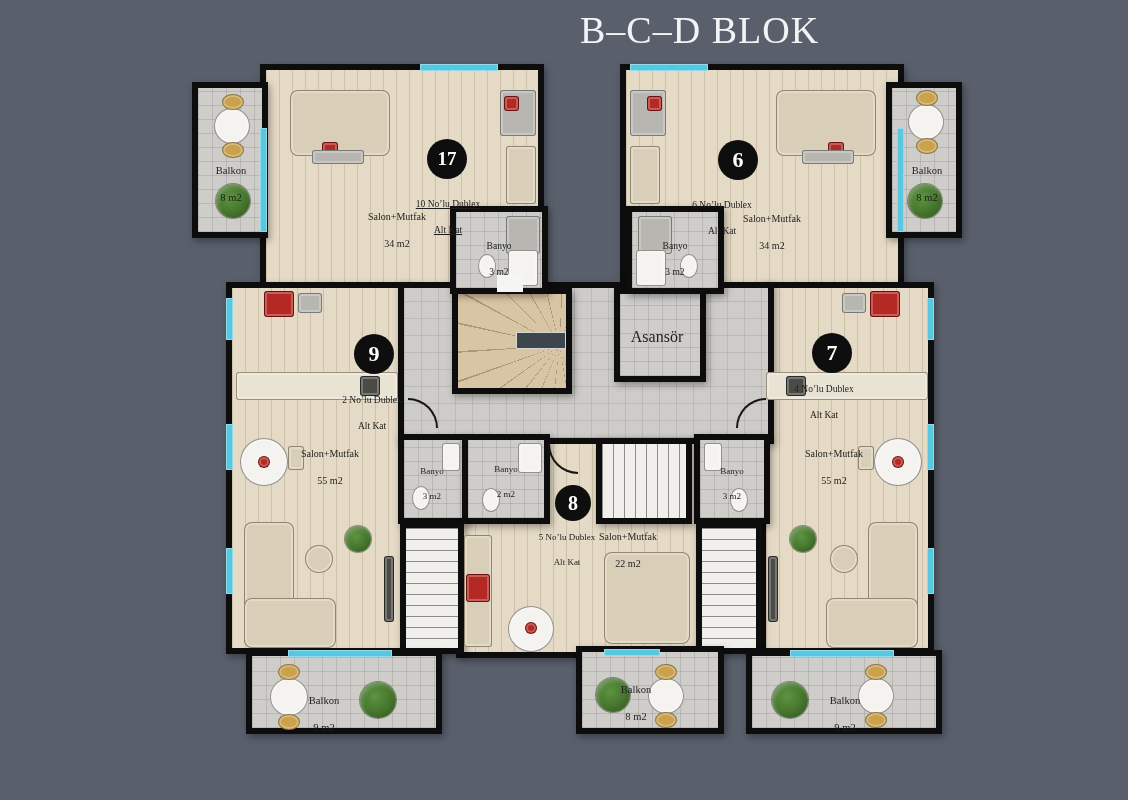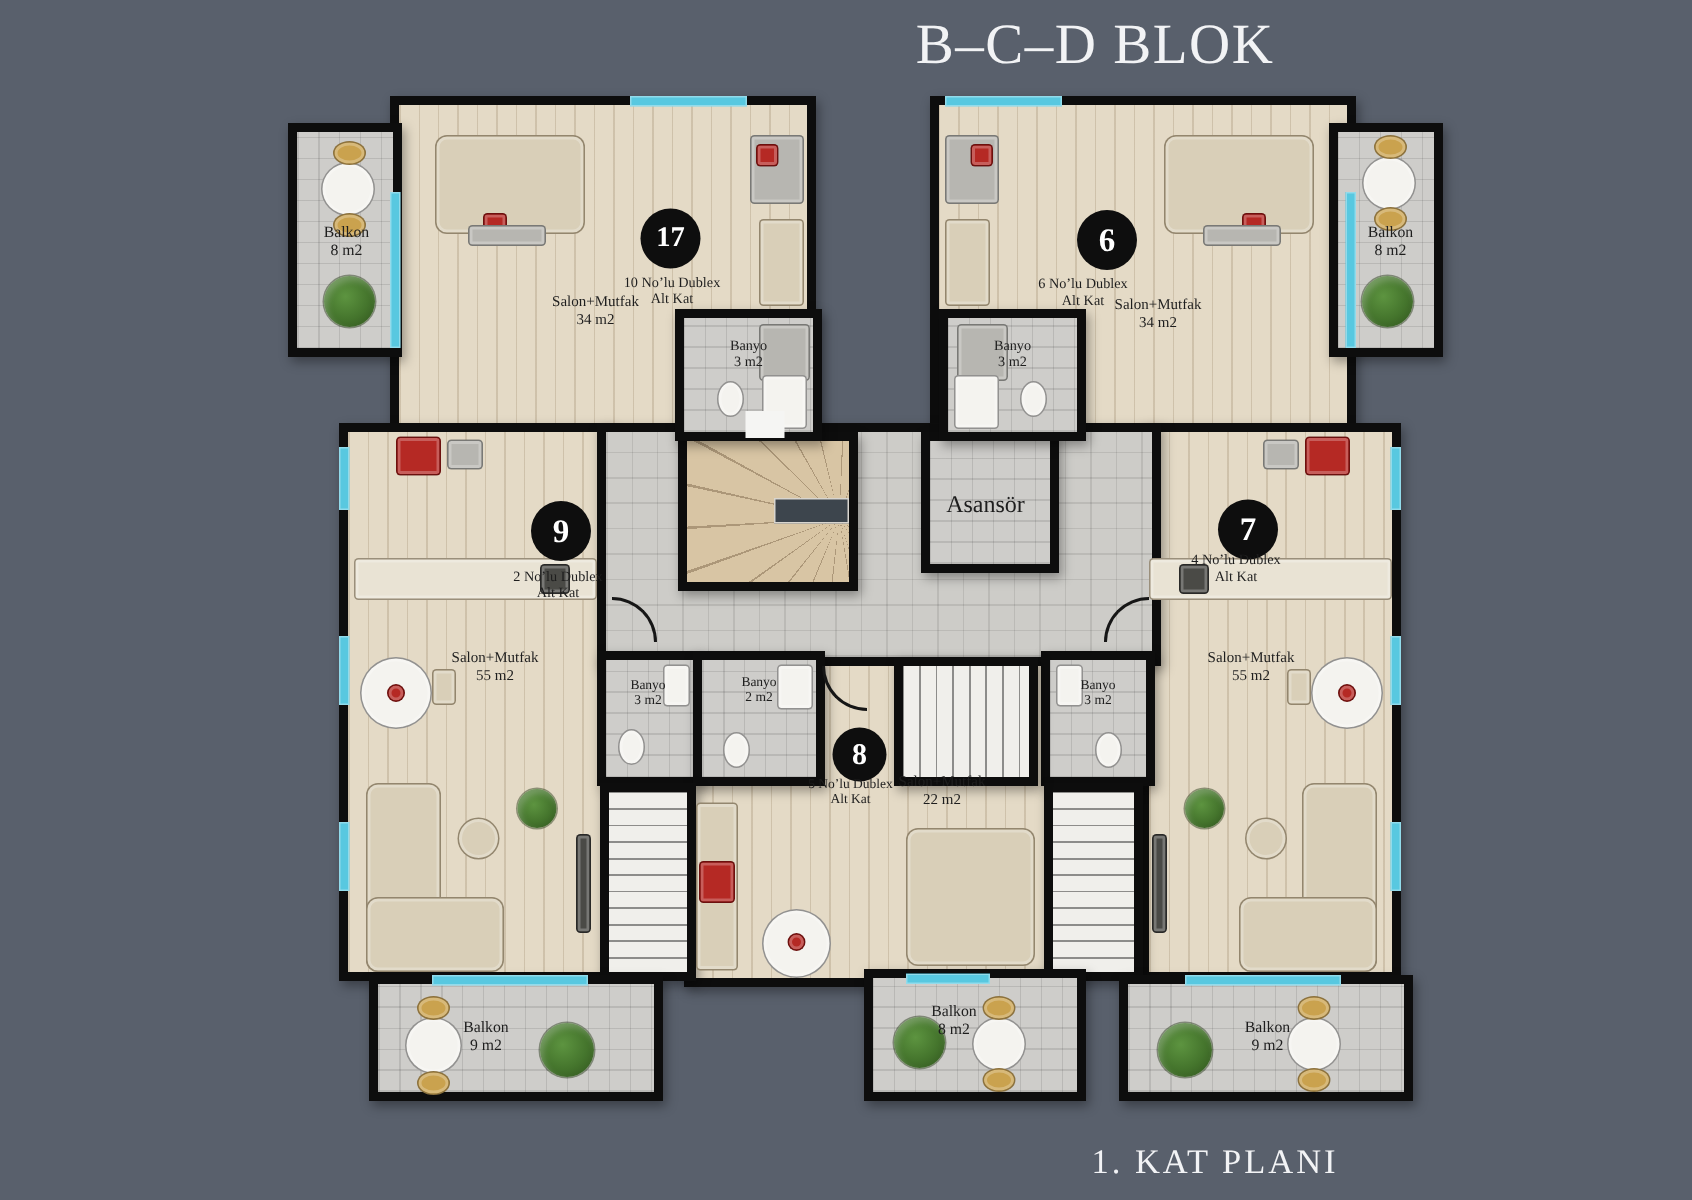--- a/index.html
+++ b/index.html
@@ -19,41 +19,40 @@
   .staircore{background-color:#d8c5a4;
         background-image:repeating-conic-gradient(from 170deg at 94% 55%, rgba(70,45,20,.30) 0deg 1deg, transparent 1deg 16deg);}
   .treads-h{background:#f0efeb;
         background-image:repeating-linear-gradient(to bottom, rgba(20,20,20,.45) 0 1px, transparent 1px 11px);}
   .treads-v{background:#f0efeb;
         background-image:repeating-linear-gradient(to right, rgba(20,20,20,.45) 0 1px, transparent 1px 11px);}
   .window{position:absolute;background:#58c8e0;box-shadow:inset 0 0 0 1px rgba(255,255,255,.35);z-index:30;}
   .badge{position:absolute;background:#0e0e0e;border-radius:50%;color:#ffffff;
          display:flex;align-items:center;justify-content:center;font-weight:bold;z-index:40;}
   .lbl{position:absolute;color:#1e1e1e;text-align:center;line-height:1.15;z-index:40;}
-  .lbl span{display:block;}
+  .lbl span{display:block;margin-top:15px;}
   .furn{position:absolute;background:#d9cfb8;border:1px solid rgba(90,75,50,.55);border-radius:3px;
         box-shadow:inset 0 0 0 2px rgba(255,255,255,.25);z-index:20;}
   .gray{background:#b7b6b1;border:1px solid rgba(60,60,60,.5);}
   .dark{background:#4a4a46;border:1px solid rgba(20,20,20,.6);}
   .red{background:#b52924;border:1px solid rgba(60,0,0,.6);}
   .white{background:#f4f3ef;border:1px solid rgba(80,80,80,.6);}
   .round{border-radius:50%;}
   .plant{position:absolute;border-radius:50%;z-index:21;
          background:radial-gradient(circle at 42% 40%, #5d9440 0%, #44742c 55%, #2f511d 100%);
          box-shadow:0 0 0 1px rgba(30,50,15,.45), inset 2px 3px 4px rgba(255,255,255,.25);}
   .landing{position:absolute;background:#3d454d;border:1px solid #d8d5cf;z-index:22;}
-  .title{position:absolute;color:#f2f3f5;letter-spacing:1px;text-align:center;z-index:50;}
+  .title{position:absolute;color:#f2f3f5;letter-spacing:1px;text-align:left;z-index:50;}
 </style>
 </head>
 <body>
 
 <div id="stage">
 
   <div class="title" style="left:580px;top:8px;width:300px;font-size:38px;">B–C–D BLOK</div>
-  <div class="title" style="left:710px;top:762px;width:200px;font-size:23px;letter-spacing:2px;">1. KAT PLANI</div>
 
   <div class="room wood" style="left:260px;top:64px;width:284px;height:230px;"></div>
   <div class="room wood" style="left:620px;top:64px;width:284px;height:230px;"></div>
 
   <div class="room tile" style="left:192px;top:82px;width:76px;height:156px;"></div>
   <div class="room tile" style="left:886px;top:82px;width:76px;height:156px;"></div>
 
   <div class="room wood" style="left:226px;top:282px;width:182px;height:372px;"></div>
   <div class="room wood" style="left:760px;top:282px;width:174px;height:372px;"></div>
 
@@ -94,21 +93,21 @@
   <div class="window" style="left:288px;top:650px;width:104px;height:7px;"></div>
   <div class="window" style="left:604px;top:649px;width:56px;height:7px;"></div>
   <div class="window" style="left:790px;top:650px;width:104px;height:7px;"></div>
 
   <div class="badge" style="left:427px;top:139px;width:40px;height:40px;font-size:19px;">17</div>
   <div class="badge" style="left:718px;top:140px;width:40px;height:40px;font-size:22px;">6</div>
   <div class="badge" style="left:354px;top:334px;width:40px;height:40px;font-size:22px;">9</div>
   <div class="badge" style="left:812px;top:333px;width:40px;height:40px;font-size:22px;">7</div>
   <div class="badge" style="left:555px;top:485px;width:36px;height:36px;font-size:20px;">8</div>
 
-  <div class="lbl" style="left:388px;top:184px;width:120px;font-size:9.5px;">
+  <div class="lbl" style="left:388px;top:184px;width:120px;font-size:9.5px;text-decoration:underline;">
     <span>10 No’lu Dublex</span>
       <span>Alt Kat</span>
   </div>
   <div class="lbl" style="left:337px;top:196px;width:120px;font-size:10px;">
     <span>Salon+Mutfak</span>
       <span>34 m2</span>
   </div>
   <div class="lbl" style="left:662px;top:185px;width:120px;font-size:9.5px;">
     <span>6 No’lu Dublex</span>
       <span>Alt Kat</span>

